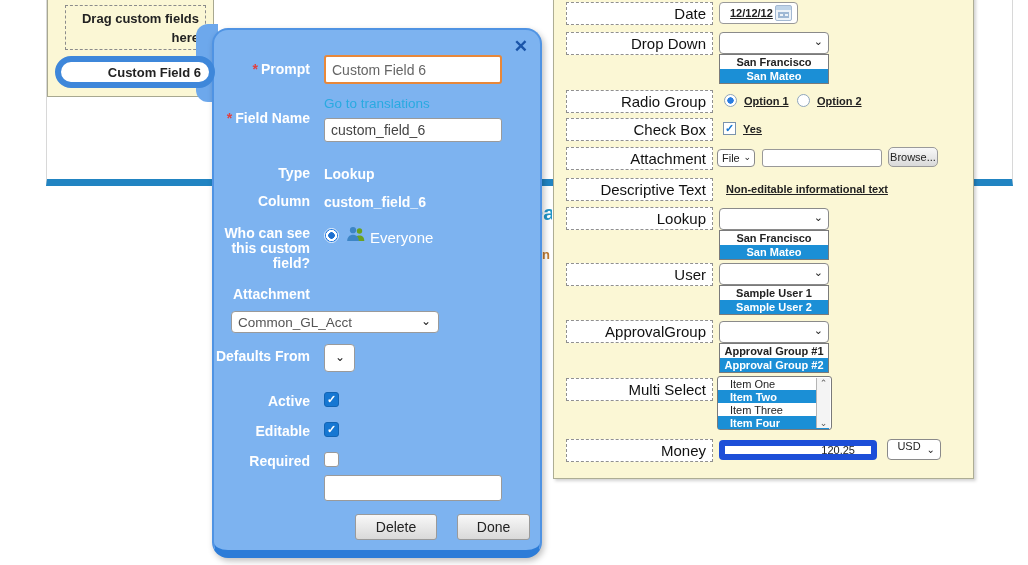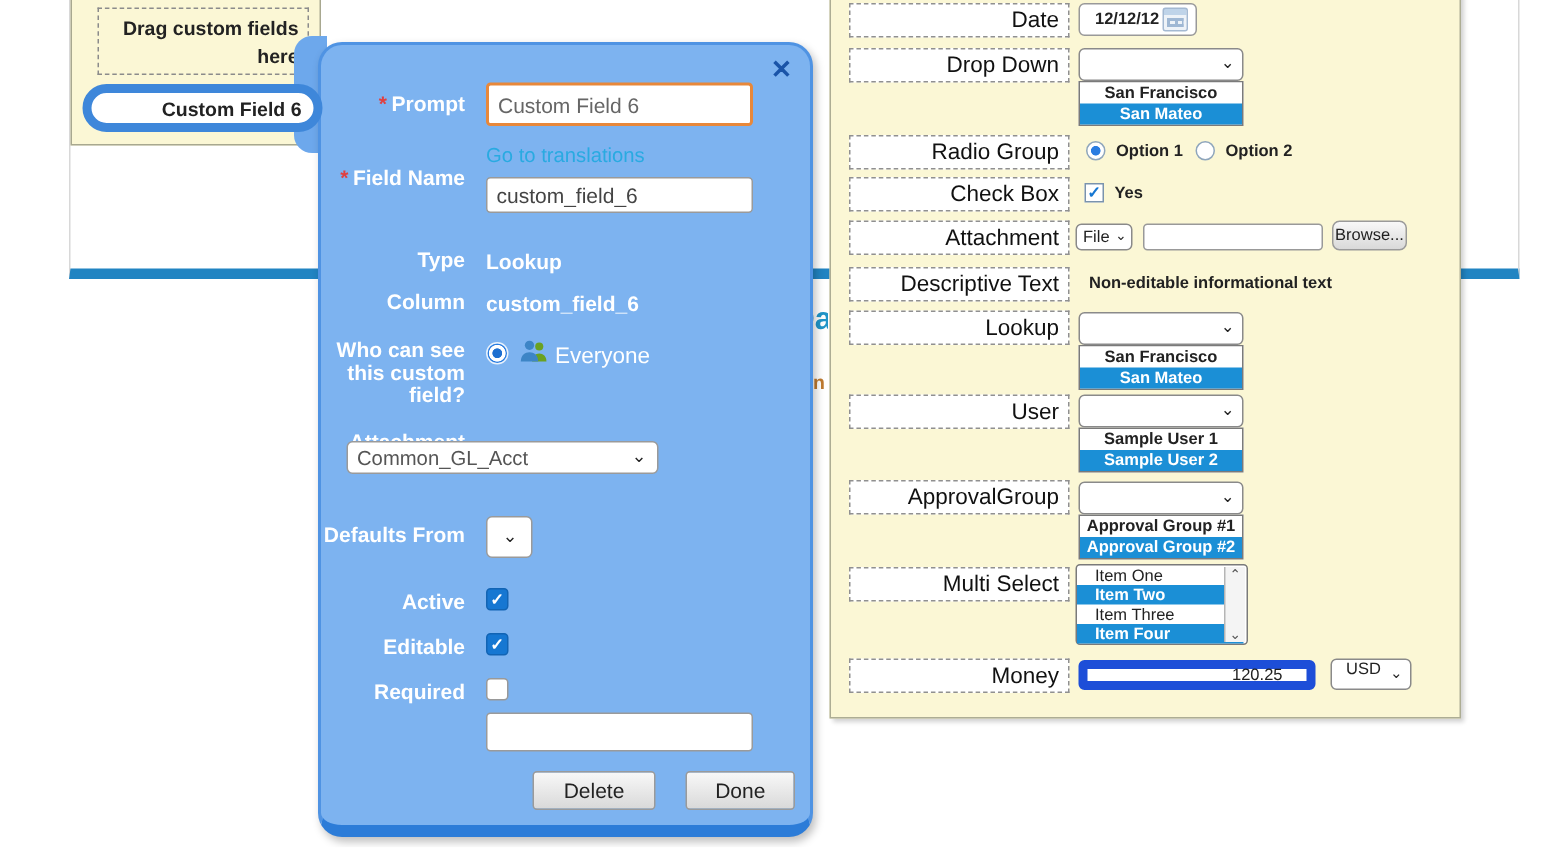--- a/index.html
+++ b/index.html
@@ -35,21 +35,21 @@
   .btn{background:linear-gradient(#f8f8f8,#d9d9d9);border:1px solid #9a9a9a;border-radius:3px;font-size:14px;color:#222;display:flex;align-items:center;justify-content:center;cursor:pointer;}
 
   
   .preview{left:553px;top:-8px;width:421px;height:487px;background:#fbf7d5;border:1px solid #adad94;z-index:6;box-shadow:2px 2px 3px rgba(0,0,0,.18);}
   .lblbox{background:#fff;border:1px dashed #909090;display:flex;align-items:center;justify-content:flex-end;padding-right:6px;font-size:15px;color:#111;}
   .sel{background:#fff;border:1px solid #8a8a8a;border-radius:4px;}
   .sel .chev{position:absolute;right:5px;top:50%;transform:translateY(-58%);font-size:11px;color:#222;}
   .optlist{background:#fff;border:1px solid #7a7a7a;z-index:7;}
   .opt{height:14px;display:flex;align-items:center;justify-content:center;font-size:11px;color:#222;background:#fff;font-weight:bold;}
   .opt.hl{background:#1b8fd6;color:#fff;font-weight:bold;}
-  .smalltext{font-size:11px;font-weight:bold;color:#222;}
+  .smalltext{font-size:11px;font-weight:bold;color:#222;text-decoration:underline;}
   .pradio{width:13px;height:13px;border-radius:50%;border:1px solid #8fa6bc;}
   .pradio.on{background:radial-gradient(circle,#2a7de1 38%,#fff 44%);}
   .pradio.off{background:#fff;}
   .pcheck{width:13px;height:13px;border:1px solid #7a93ad;background:#fff;display:flex;align-items:center;justify-content:center;font-size:11px;font-weight:bold;color:#1677d2;}
   .dateinput{background:#fff;border:1px solid #999;border-radius:4px;display:flex;align-items:center;justify-content:space-between;padding:0 5px 0 10px;}
   .cal{width:15px;height:14px;border:1px solid #a4b9d2;border-radius:2px;background:linear-gradient(#bfd4e9 0 4px,#eef3f8 4px);position:relative;}
   .cal::after{content:"";position:absolute;left:2px;right:2px;top:6px;bottom:2px;
     background-image:repeating-linear-gradient(to right,#9fb8d4 0 2px,transparent 2px 5px),repeating-linear-gradient(to bottom,#9fb8d4 0 2px,transparent 2px 4px);}
   .msbar{position:absolute;right:1px;top:1px;bottom:1px;width:13px;border-left:1px solid #b5b5b5;background:#f4f4f4;display:flex;flex-direction:column;justify-content:space-between;align-items:center;font-size:9px;color:#555;line-height:8px;padding:1px 0;}
   .msitem{height:13px;display:flex;align-items:center;font-size:11px;color:#222;padding-left:12px;width:calc(100% - 14px);}
@@ -98,21 +98,21 @@
       <svg width="20" height="17" viewBox="0 0 20 17">
         <circle cx="13.5" cy="5" r="2.7" fill="#6aa121"></circle>
         <path d="M8.7 15c0-3.6 2.2-5.4 4.8-5.4s4.8 1.8 4.8 5.4z" fill="#6aa121"></path>
         <circle cx="7" cy="4.2" r="3.1" fill="#3d85c6"></circle>
         <path d="M1.2 15c0-4.2 2.8-6.2 5.8-6.2s5.8 2 5.8 6.2z" fill="#3d85c6"></path>
       </svg>
     </span>
     <div class="abs" style="left:156px;top:199px;color:#fff;font-size:15px;">Everyone</div>
 
     <div class="abs mlabel" style="left:0;top:257px;">Attachment</div>
-    <div class="abs msel" style="left:17px;top:264px;width:208px;height:22px;">
+    <div class="abs msel" style="left:17px;top:281px;width:208px;height:22px;">
       <span>Common_GL_Acct</span>
       <span class="chev">⌄</span>
     </div>
 
     <div class="abs mlabel" style="left:0;top:319px;">Defaults From</div>
     <div class="abs msel" style="left:110px;top:314px;width:31px;height:28px;">
       <span class="chev" style="right:9px;">⌄</span>
     </div>
 
     <div class="abs mlabel" style="left:0;top:364px;">Active</div>

